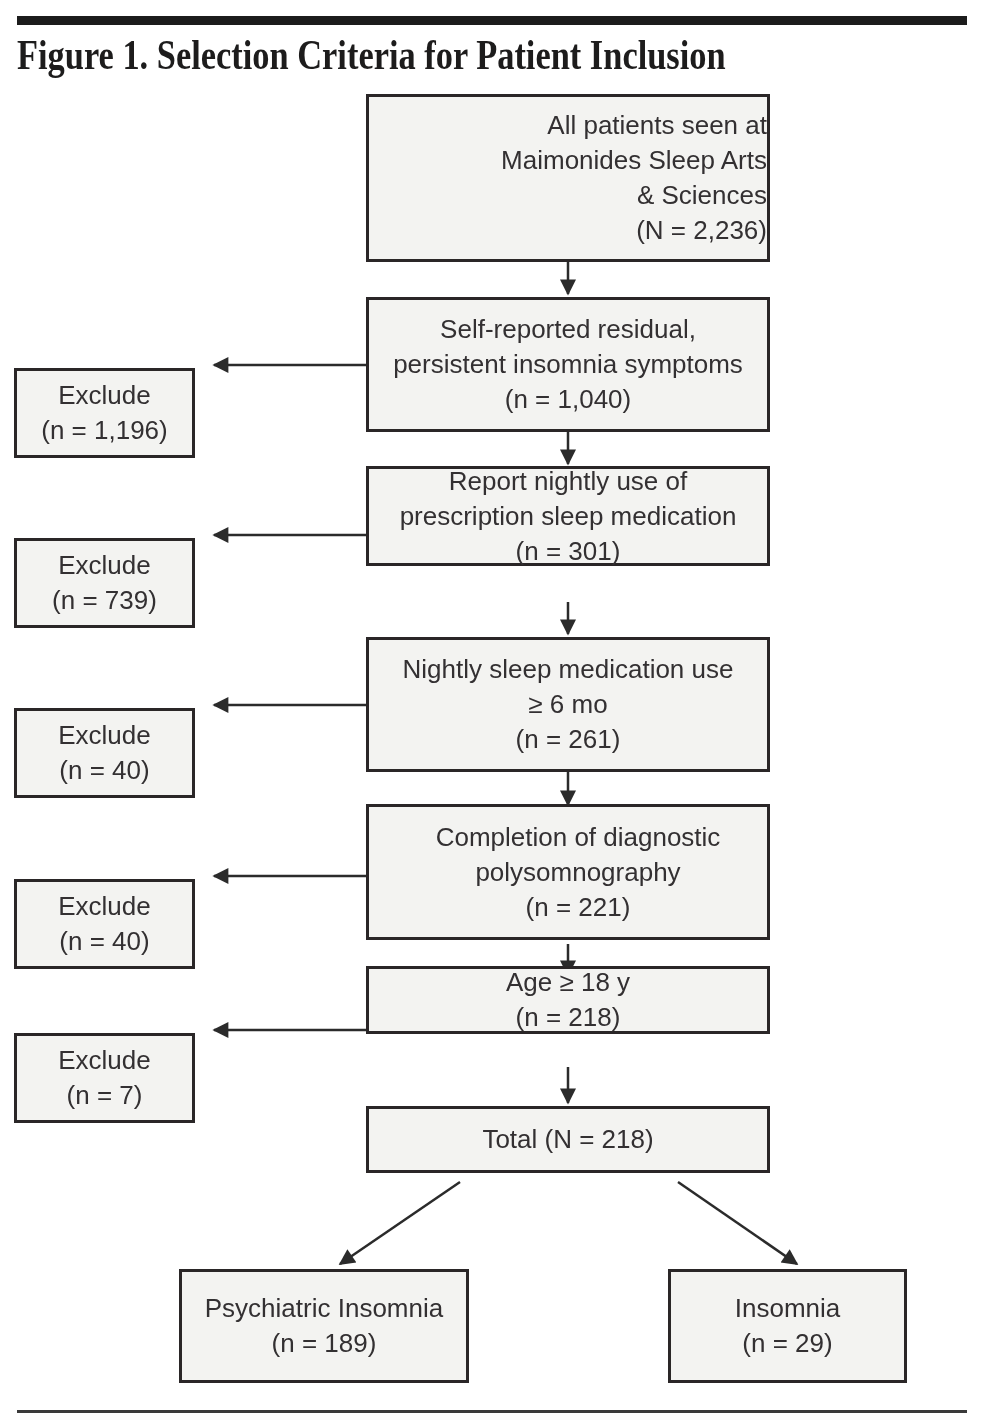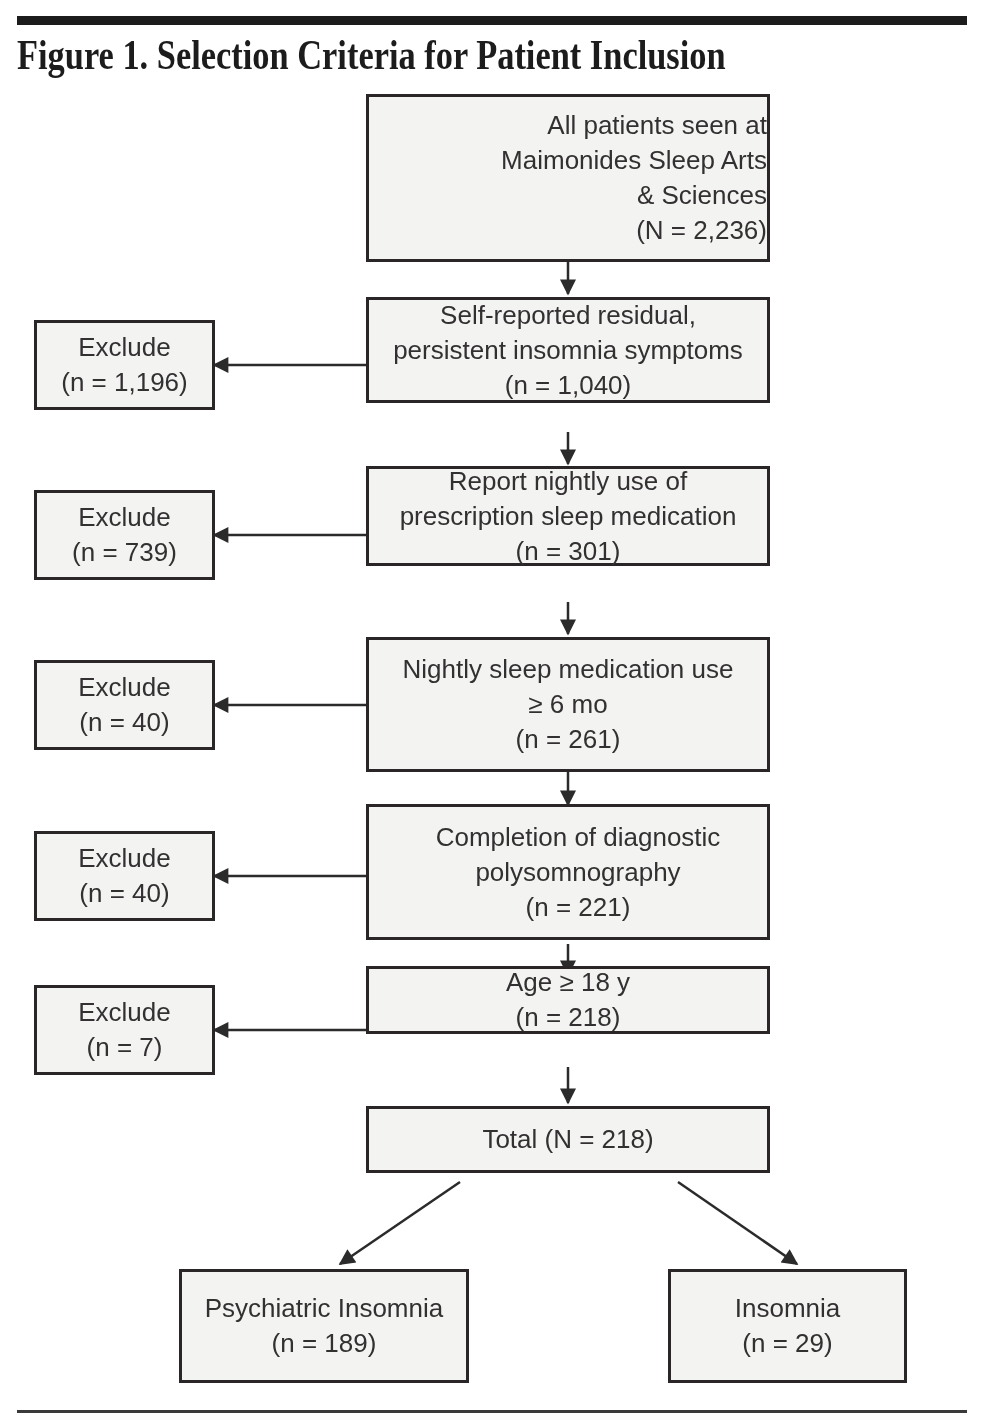--- a/index.html
+++ b/index.html
@@ -51,23 +51,23 @@
     display: flex;
     flex-direction: column;
     align-items: center;
     justify-content: center;
     text-align: center;
     font-size: 26px;
     line-height: 35px;
     z-index: 2;
   }
   .main-box { left: 366px; width: 404px; }
-  .exclude-box { left: 34px; width: 181px; height: 90px; }
+  .exclude-box { left: 14px; width: 181px; height: 90px; margin-top: 48px; }
   .step-1 { top: 94px;  height: 168px; align-items: flex-end; }
-  .step-2 { top: 297px; height: 106px; }
+  .step-2 { top: 297px; height: 135px; }
   .step-3 { top: 466px; height: 100px; }
   .step-4 { top: 637px; height: 135px; }
   .step-5 { top: 804px; height: 136px; padding-left: 20px; }
   .step-6 { top: 966px; height: 68px; }
   .total-box { top: 1106px; height: 67px; }
   .excl-1 { top: 320px; }
   .excl-2 { top: 490px; }
   .excl-3 { top: 660px; }
   .excl-4 { top: 831px; }
   .excl-5 { top: 985px; }

